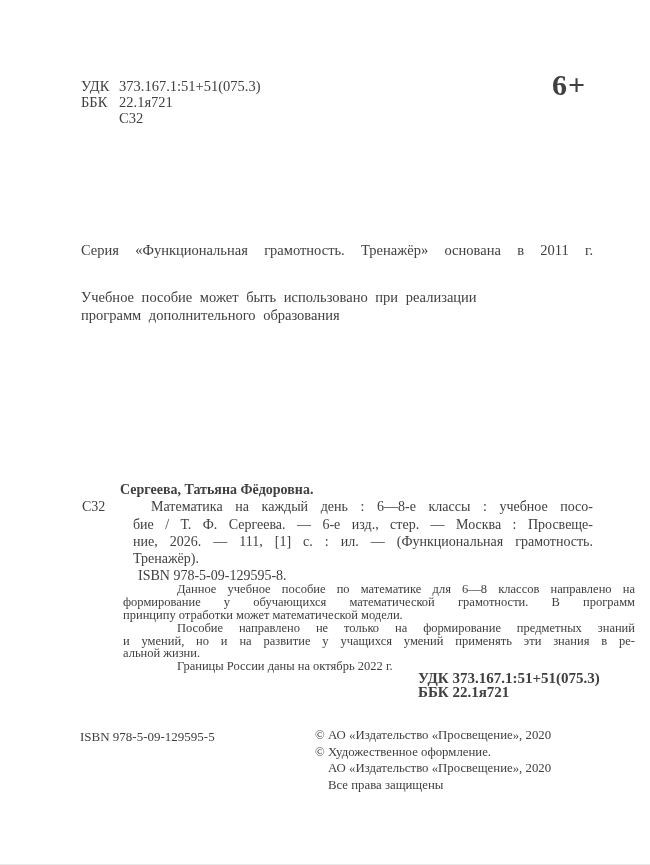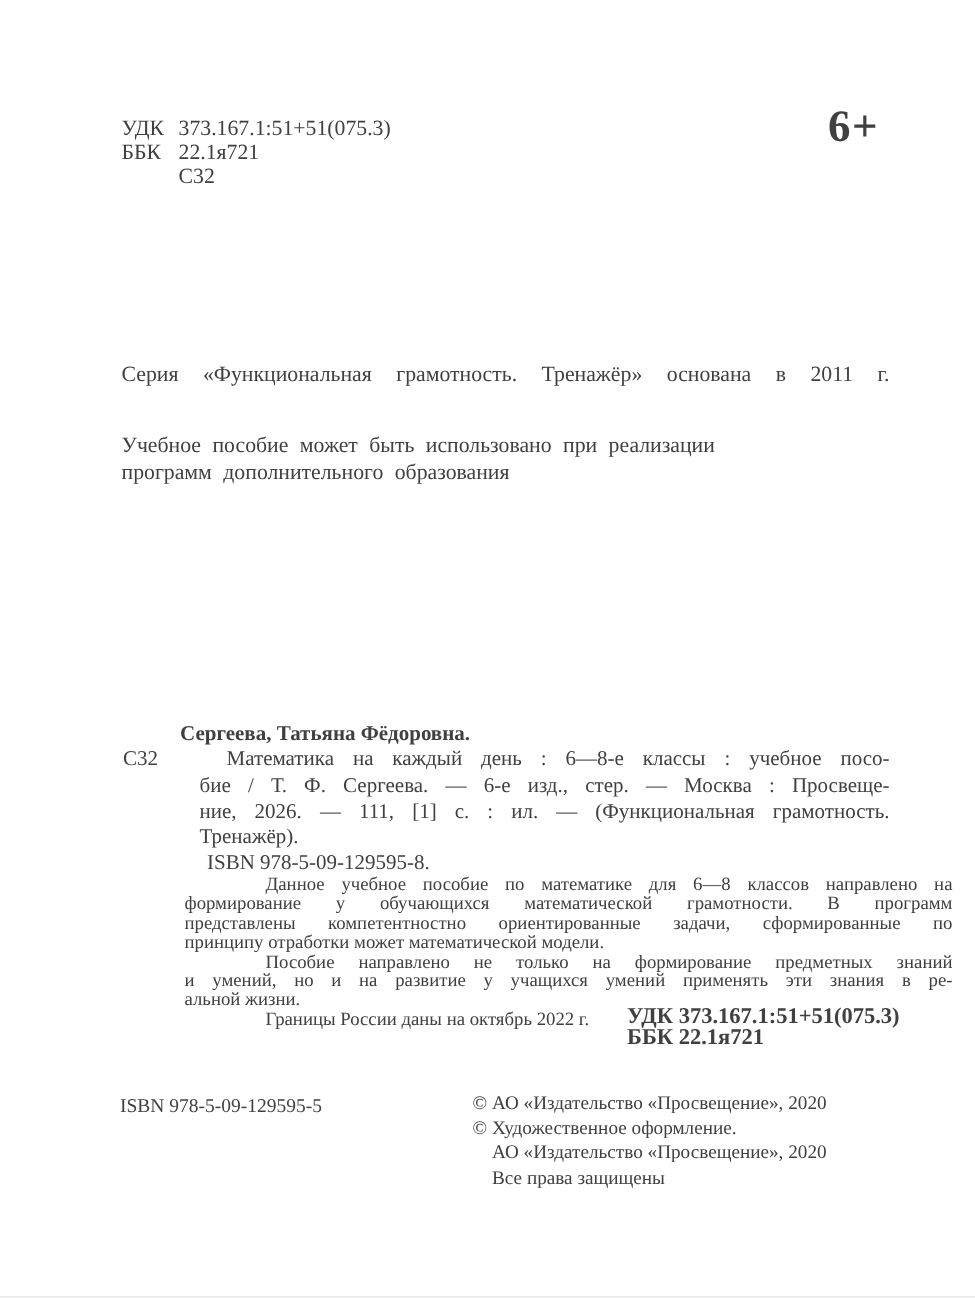--- a/index.html
+++ b/index.html
@@ -83,21 +83,20 @@
       <div class="ln">бие / Т. Ф. Сергеева. — 6-е изд., стер. — Москва : Просвеще-</div>
       <div class="ln">ние, 2026. — 111, [1] с. : ил. — (Функциональная грамотность.</div>
       <div class="ln last">Тренажёр).</div>
     </div>
     <div class="card-isbn">ISBN 978-5-09-129595-8.</div>
   </div>
 
   <div class="annotation">
     <div class="aln first">Данное учебное пособие по математике для 6—8 классов направлено на</div>
     <div class="aln">формирование у обучающихся математической грамотности. В программ</div>
-    <div class="aln">представлены компетентностно ориентированные задачи, сформированные по</div>
     <div class="aln last">принципу отработки может математической модели.</div>
     <div class="aln first">Пособие направлено не только на формирование предметных знаний</div>
     <div class="aln">и умений, но и на развитие у учащихся умений применять эти знания в ре-</div>
     <div class="aln last">альной жизни.</div>
     <div class="aln single">Границы России даны на октябрь 2022 г.</div>
   </div>
 
   <div class="codes-bottom">
     <div>УДК 373.167.1:51+51(075.3)</div>
     <div>ББК 22.1я721</div>

